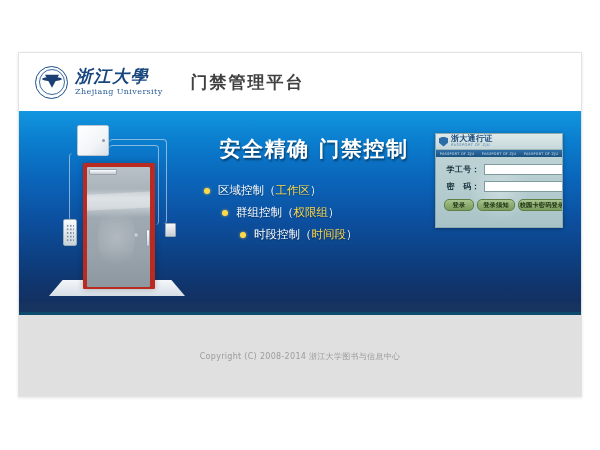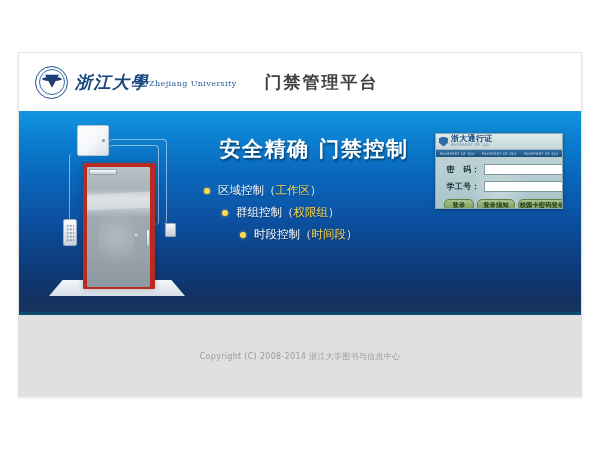--- a/index.html
+++ b/index.html
@@ -69,21 +69,21 @@
   }
   .logo-seal-wing {
     position: absolute;
     left: 50%; top: 34%;
     transform: translateX(-50%);
     width: 20px; height: 4px;
     background: #1b3f73;
     border-radius: 50%;
   }
 
-  .logo-words { display: flex; flex-direction: row; line-height: 1; align-items: center; }
+  .logo-words { display: flex; flex-direction: column; line-height: 1; }
   .logo-cn {
     font-family: "DejaVu Serif", "Liberation Serif", serif;
     font-size: 17px;
     font-weight: bold;
     color: #17457e;
     letter-spacing: 1.5px;
     font-style: italic;
   }
   .logo-en {
     font-family: "DejaVu Serif", "Liberation Serif", serif;
@@ -305,21 +305,21 @@
     box-shadow: 0 0 3px rgba(255,217,74,0.7);
   }
   .bullet-accent { color: #ffd94a; }
 
   
   .login-panel {
     position: absolute;
     right: 18px;
     top: 22px;
     width: 128px;
-    height: 76px;
+    height: 95px;
     background: linear-gradient(180deg,#c3d6d8 0%, #b6cdd0 55%, #a8c3c7 100%);
     border: 1px solid #8fa9ad;
     box-shadow: 0 1px 4px rgba(0,0,0,0.3);
     overflow: hidden;
   }
   .login-titlebar {
     height: 16px;
     background: linear-gradient(180deg,#dfe9ea,#c6d7d9);
     display: flex;
     align-items: center;
@@ -521,27 +521,27 @@
       <div class="login-ribbon">
         <span class="ribbon-text">PASSPORT OF ZJU</span>
         <span class="ribbon-text">PASSPORT OF ZJU</span>
         <span class="ribbon-text">PASSPORT OF ZJU</span>
       </div>
 
       <div class="login-body">
         <div class="login-watermark"></div>
 
         <div class="form-row">
+          <span class="form-label">学工号：</span>
+          <input class="form-input" type="text" placeholder="" style="">
+        </div>
+
+        <div class="form-row">
           <span class="form-label">密　码：</span>
           <input class="form-input" type="password" placeholder="" style="">
-        </div>
-
-        <div class="form-row">
-          <span class="form-label">学工号：</span>
-          <input class="form-input" type="text" placeholder="" style="">
         </div>
 
         <div class="btn-row">
           <button class="login-btn btn-login">登录</button>
           <button class="login-btn btn-notice">登录须知</button>
           <button class="login-btn btn-card">校园卡密码登录</button>
         </div>
       </div>
     </div>
 

